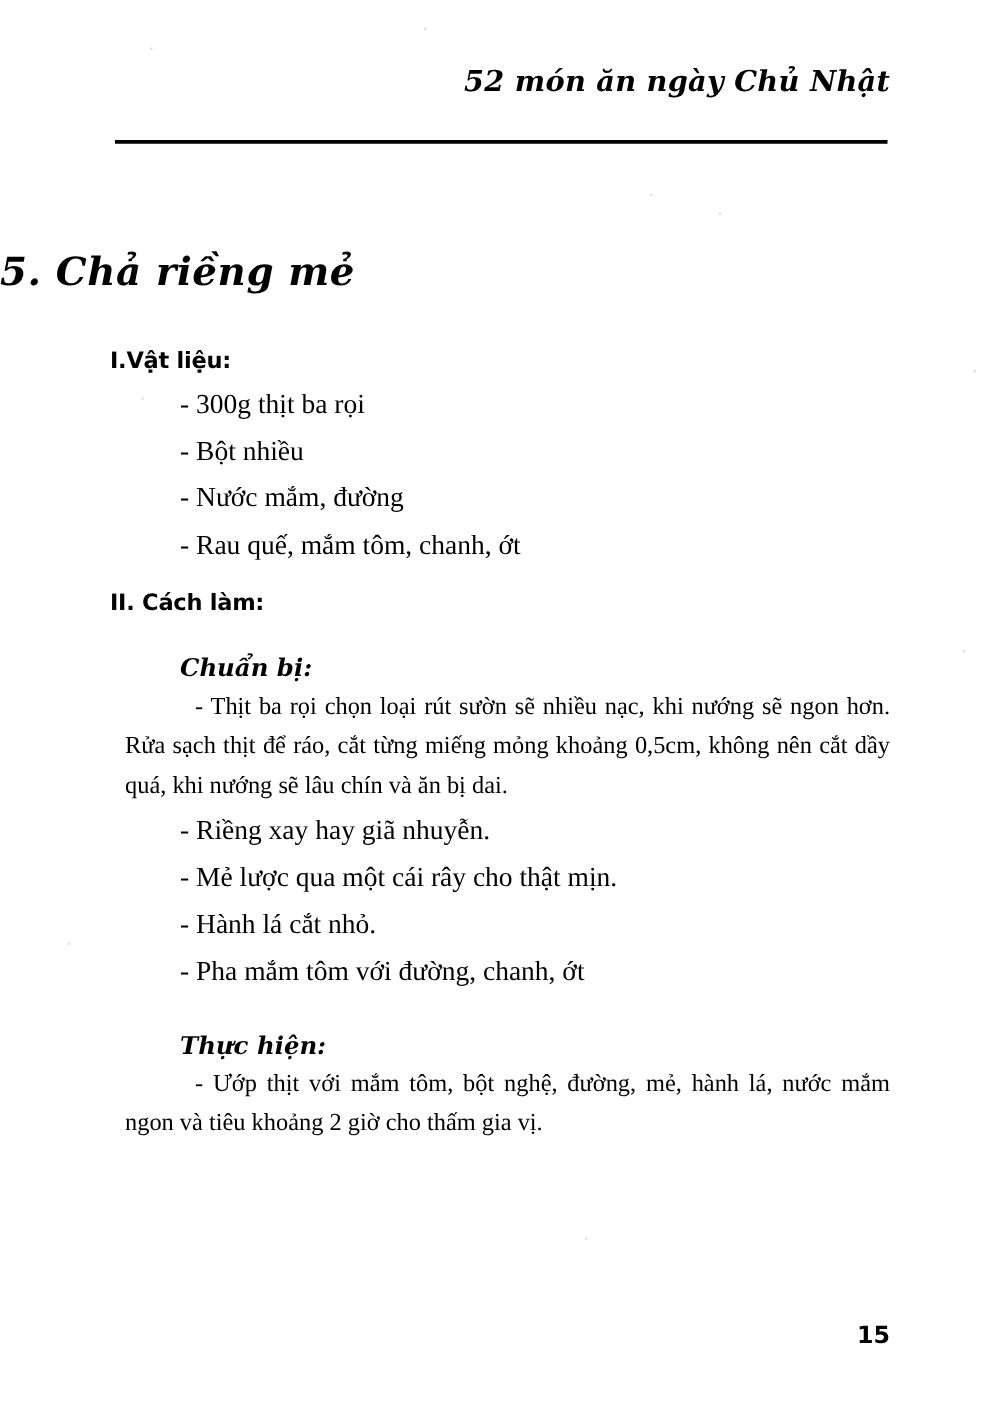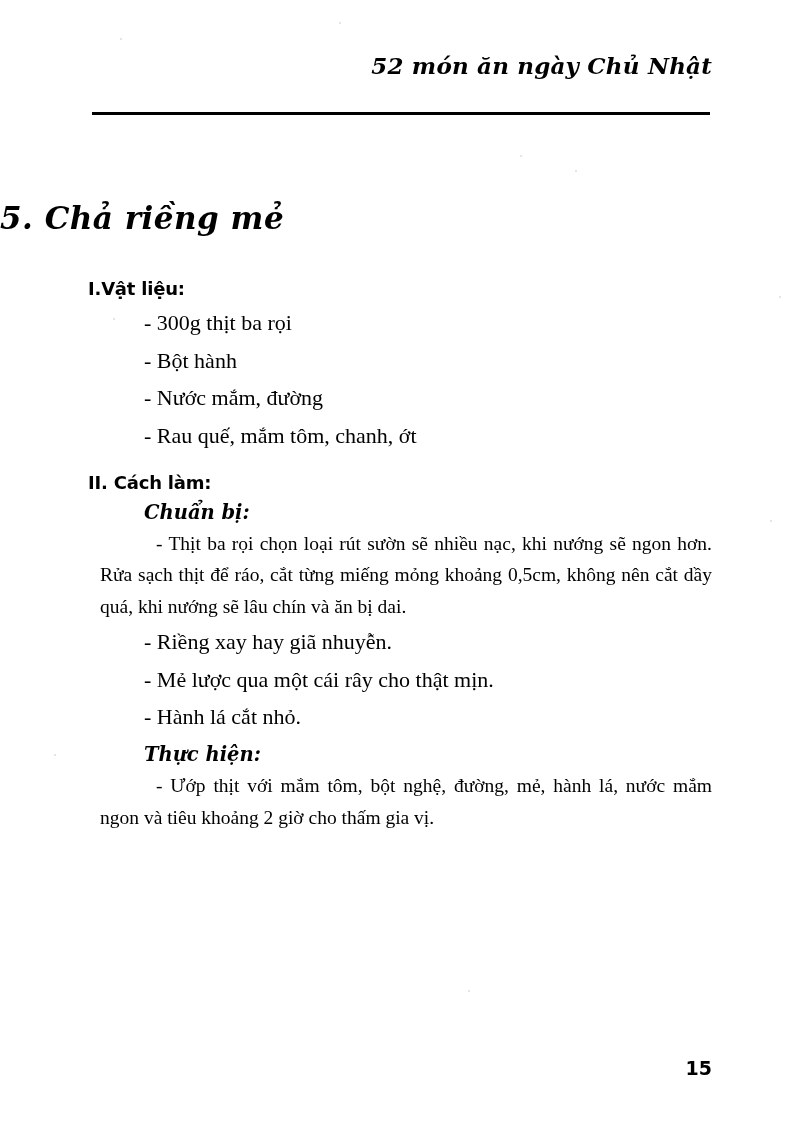--- a/index.html
+++ b/index.html
@@ -78,21 +78,21 @@
     letter-spacing: -0.2px;
   }
   .section-heading.spaced {
     margin-top: 18px;
   }
   .sub-heading {
     font-family: "DejaVu Serif", serif;
     font-weight: bold;
     font-style: italic;
     font-size: 19.5px;
-    margin: 8px 0 4px 56px;
+    margin: 30px 0 4px 56px;
   }
   .bullet {
     font-size: 22px;
     line-height: 1.62;
     margin: 0 0 2px 0;
     padding-left: 56px;
     white-space: nowrap;
   }
   .para {
     font-size: 19.5px;
@@ -142,30 +142,31 @@
     <span class="header-title">52 món ăn ngày Chủ Nhật</span>
   </div>
   <div class="header-rule"></div>
 
   <div class="recipe-title">5. Chả riềng mẻ</div>
 
   <div class="content">
 
     <div class="section-heading">I.Vật liệu:</div>
     <div class="bullet">- 300g thịt ba rọi</div>
-    <div class="bullet">- Bột hành</div>
+    <div class="bullet">- Bột nhiều</div>
     <div class="bullet">- Nước mắm, đường</div>
     <div class="bullet">- Rau quế, mắm tôm, chanh, ớt</div>
 
     <div class="section-heading spaced">II. Cách làm:</div>
 
     <div class="sub-heading">Chuẩn bị:</div>
     <div class="para">- Thịt ba rọi chọn loại rút sườn sẽ nhiều nạc, khi nướng sẽ ngon hơn. Rửa sạch thịt để ráo, cắt từng miếng mỏng khoảng 0,5cm, không nên cắt dầy quá, khi nướng sẽ lâu chín và ăn bị dai.</div>
     <div class="bullet">- Riềng xay hay giã nhuyễn.</div>
     <div class="bullet">- Mẻ lược qua một cái rây cho thật mịn.</div>
     <div class="bullet">- Hành lá cắt nhỏ.</div>
+    <div class="bullet">- Pha mắm tôm với đường, chanh, ớt</div>
 
     <div class="sub-heading">Thực hiện:</div>
     <div class="para last">- Ướp thịt với mắm tôm, bột nghệ, đường, mẻ, hành lá, nước mắm ngon và tiêu khoảng 2 giờ cho thấm gia vị.</div>
   </div>
 
   <div class="page-number">15</div>
 </div>
 
 </body></html>

